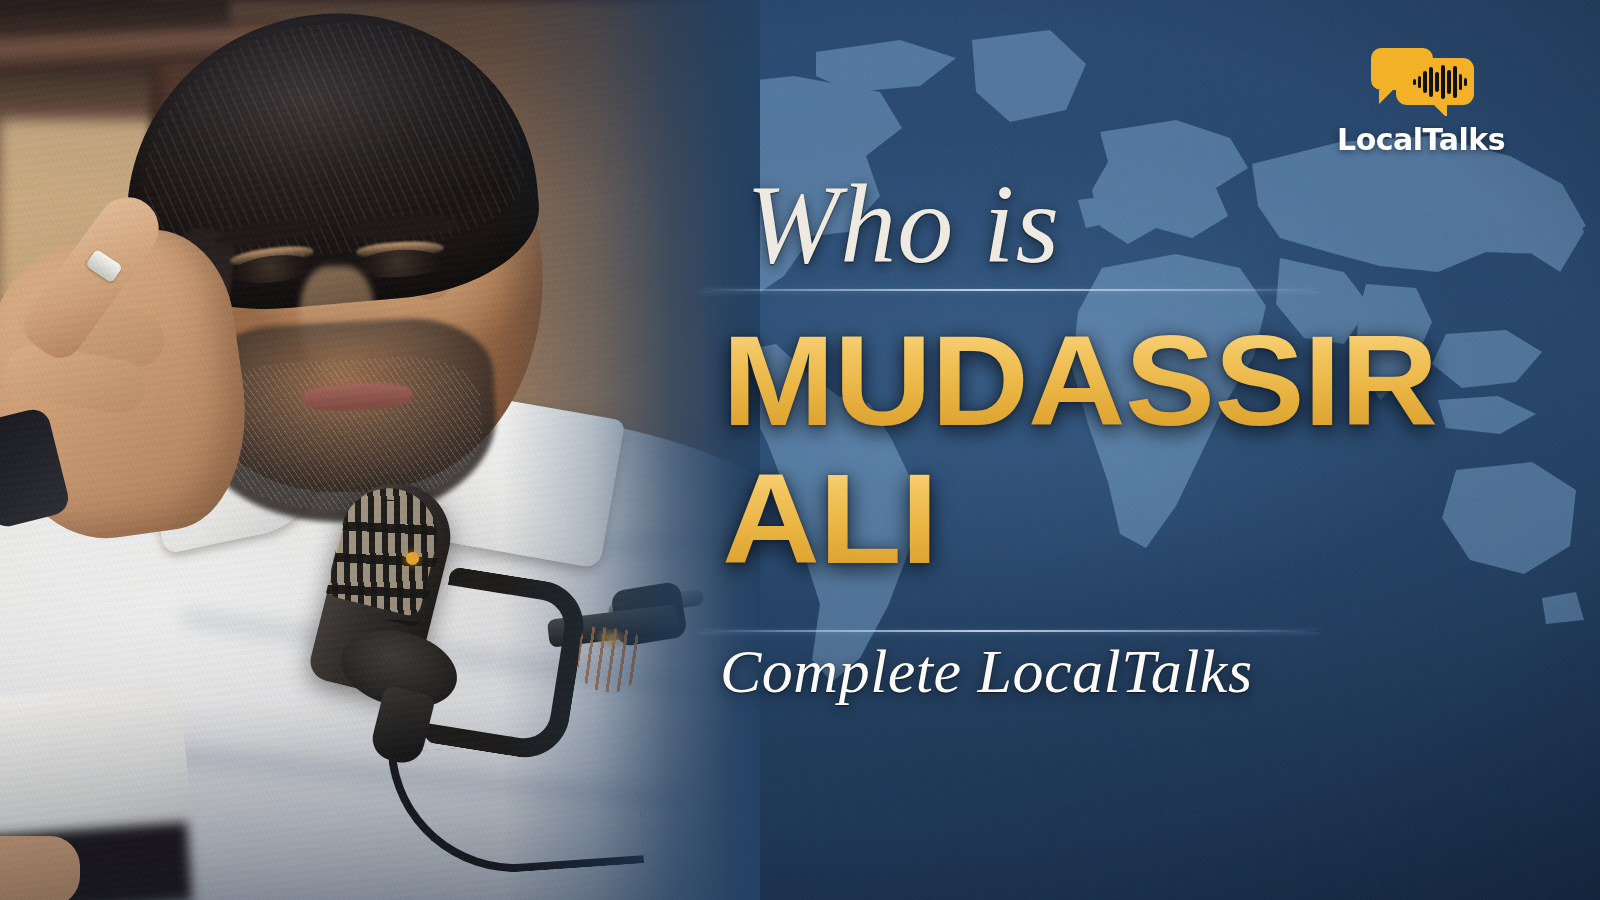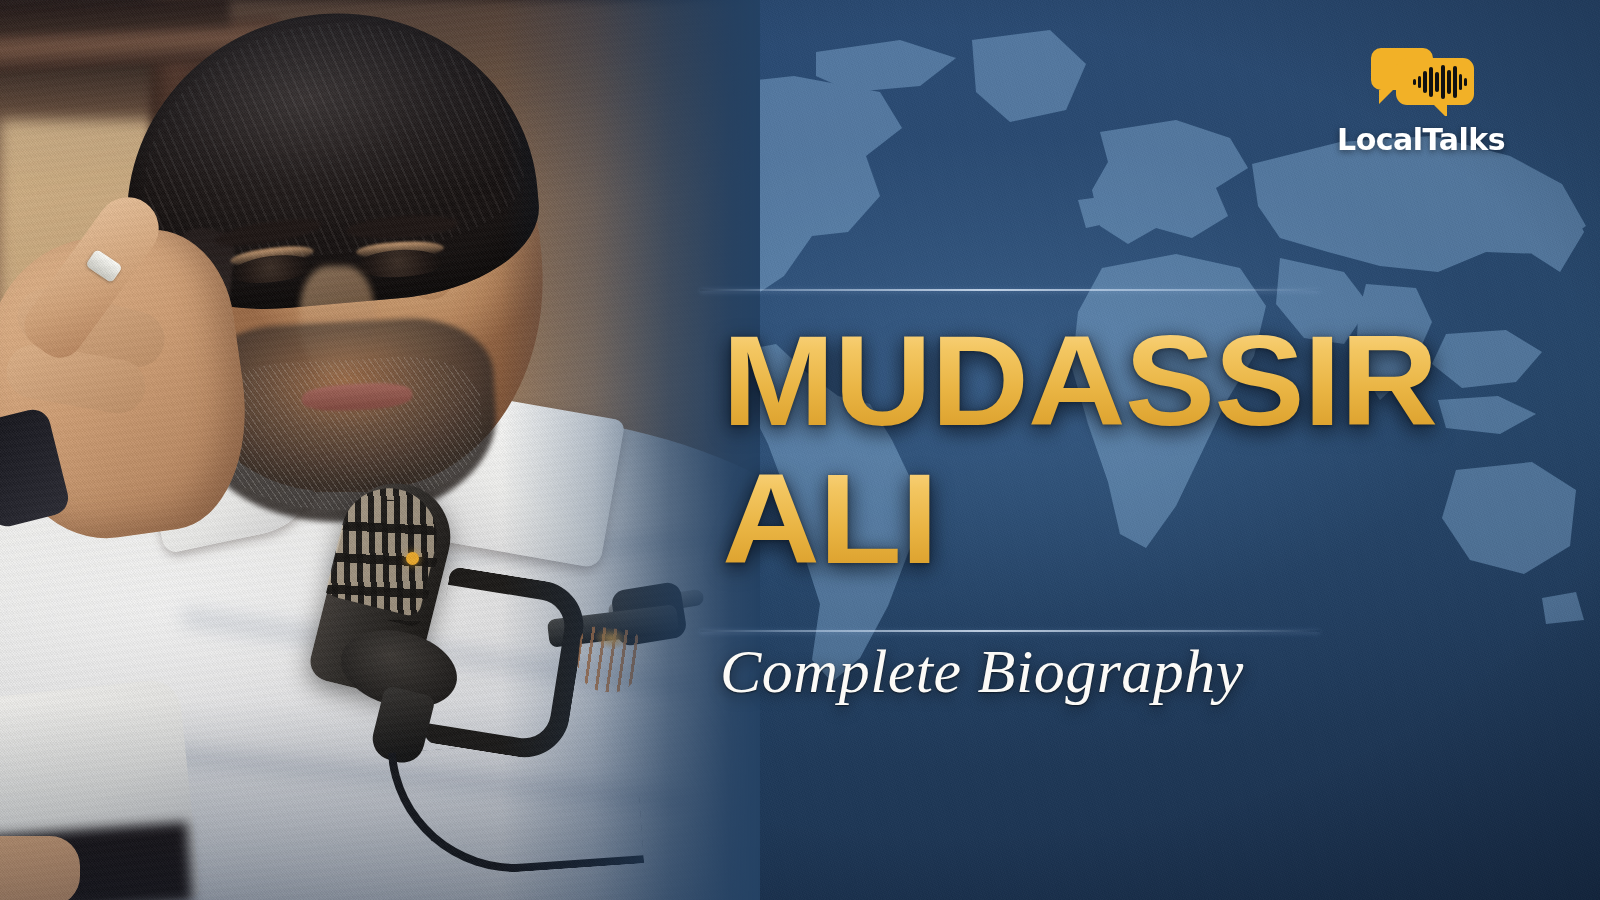--- a/index.html
+++ b/index.html
@@ -628,30 +628,31 @@
 
       <div class="photo-grain"></div>
       <div class="photo-soft"></div>
     </div>
     <div class="photo-fade-btm"></div>
     <div class="photo-fade"></div>
   </div>
 
   <div class="title-block">
 
+    <div class="who-is">Who is</div>
 
     <div class="rule rule-top"></div>
 
     <div class="name-line name-line-1">MUDASSIR</div>
 
     <div class="name-line name-line-2">ALI</div>
 
     <div class="rule rule-bottom"></div>
 
-    <div class="subtitle">Complete Biography</div>
+    <div class="subtitle">Complete LocalTalks</div>
   </div>
 
   <div class="logo">
     <div class="logo-bubbles">
       <svg viewBox="0 0 120 72" aria-hidden="true">
 
         <path d="M20 4 h42 a10 10 0 0 1 10 10 v22 a10 10 0 0 1 -10 10 h-30 l-14 14 v-14 h2 a10 10 0 0 1 -10 -10 v-22 a10 10 0 0 1 10 -10 z" fill="#F2B127"></path>
 
         <path d="M46 14 h56 a11 11 0 0 1 11 11 v25 a11 11 0 0 1 -11 11 h-16 v13 l-13 -13 h-27 a11 11 0 0 1 -11 -11 v-25 a11 11 0 0 1 11 -11 z" fill="#F2B127"></path>
 

